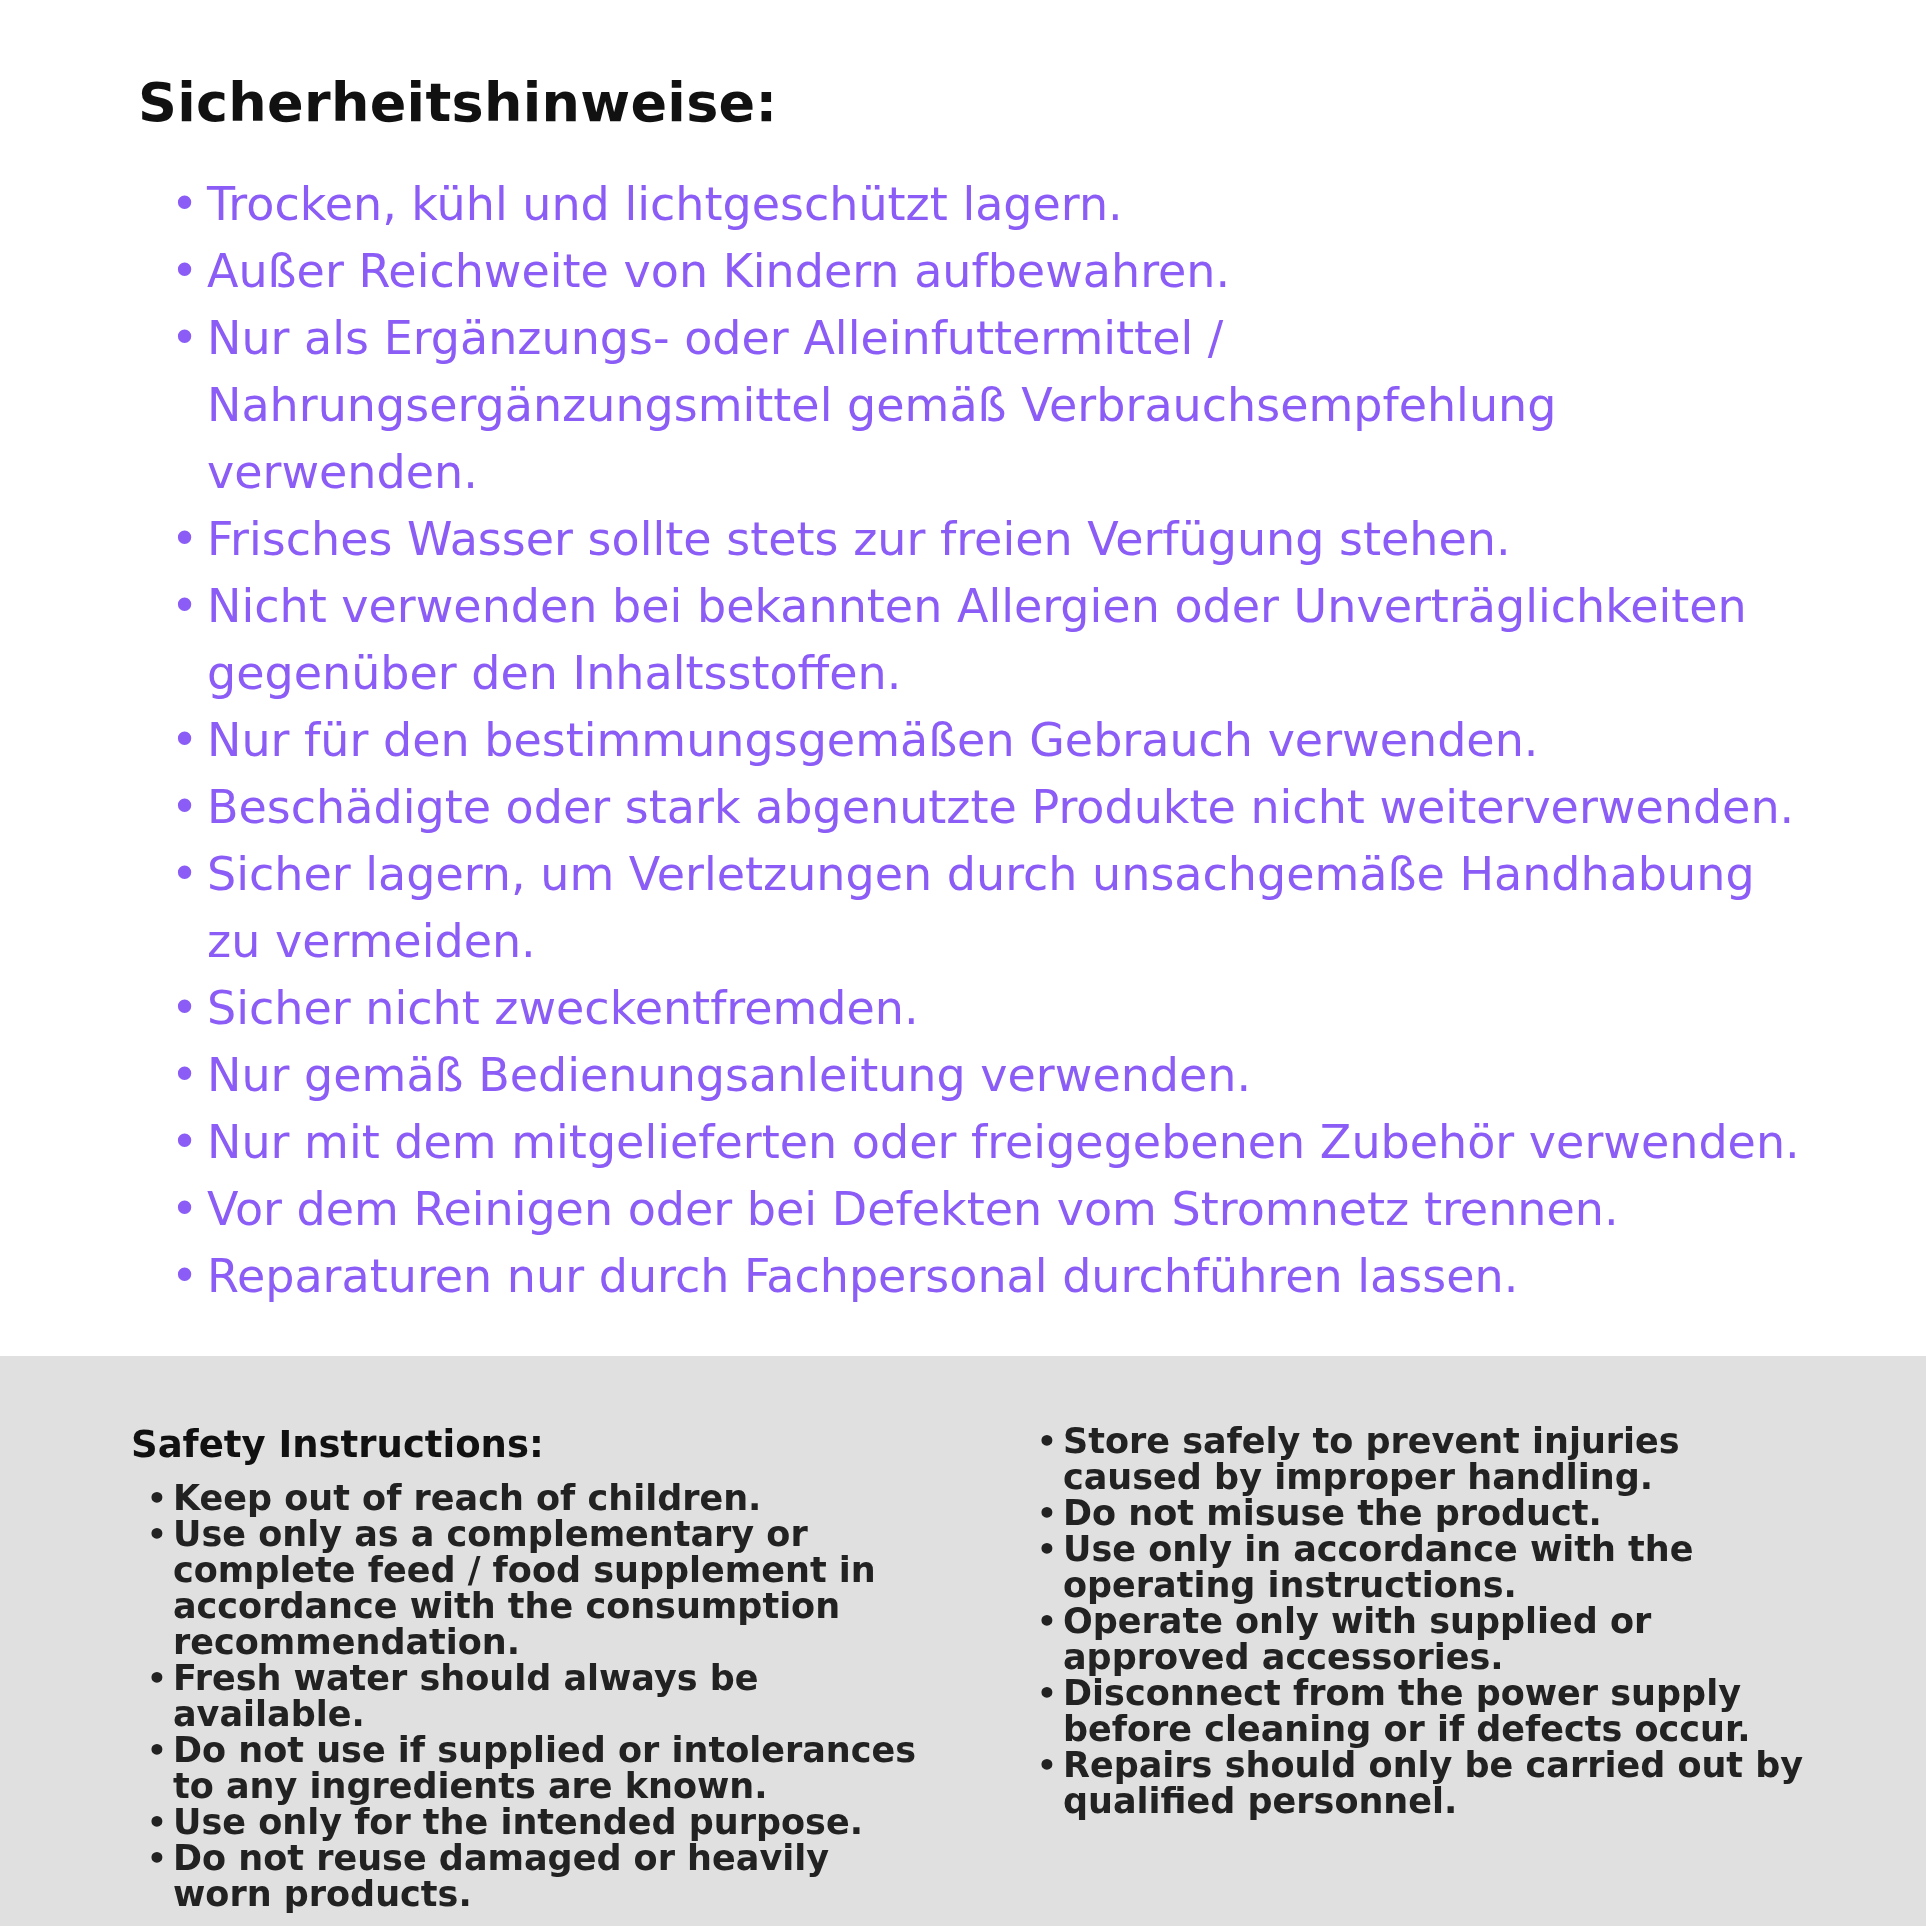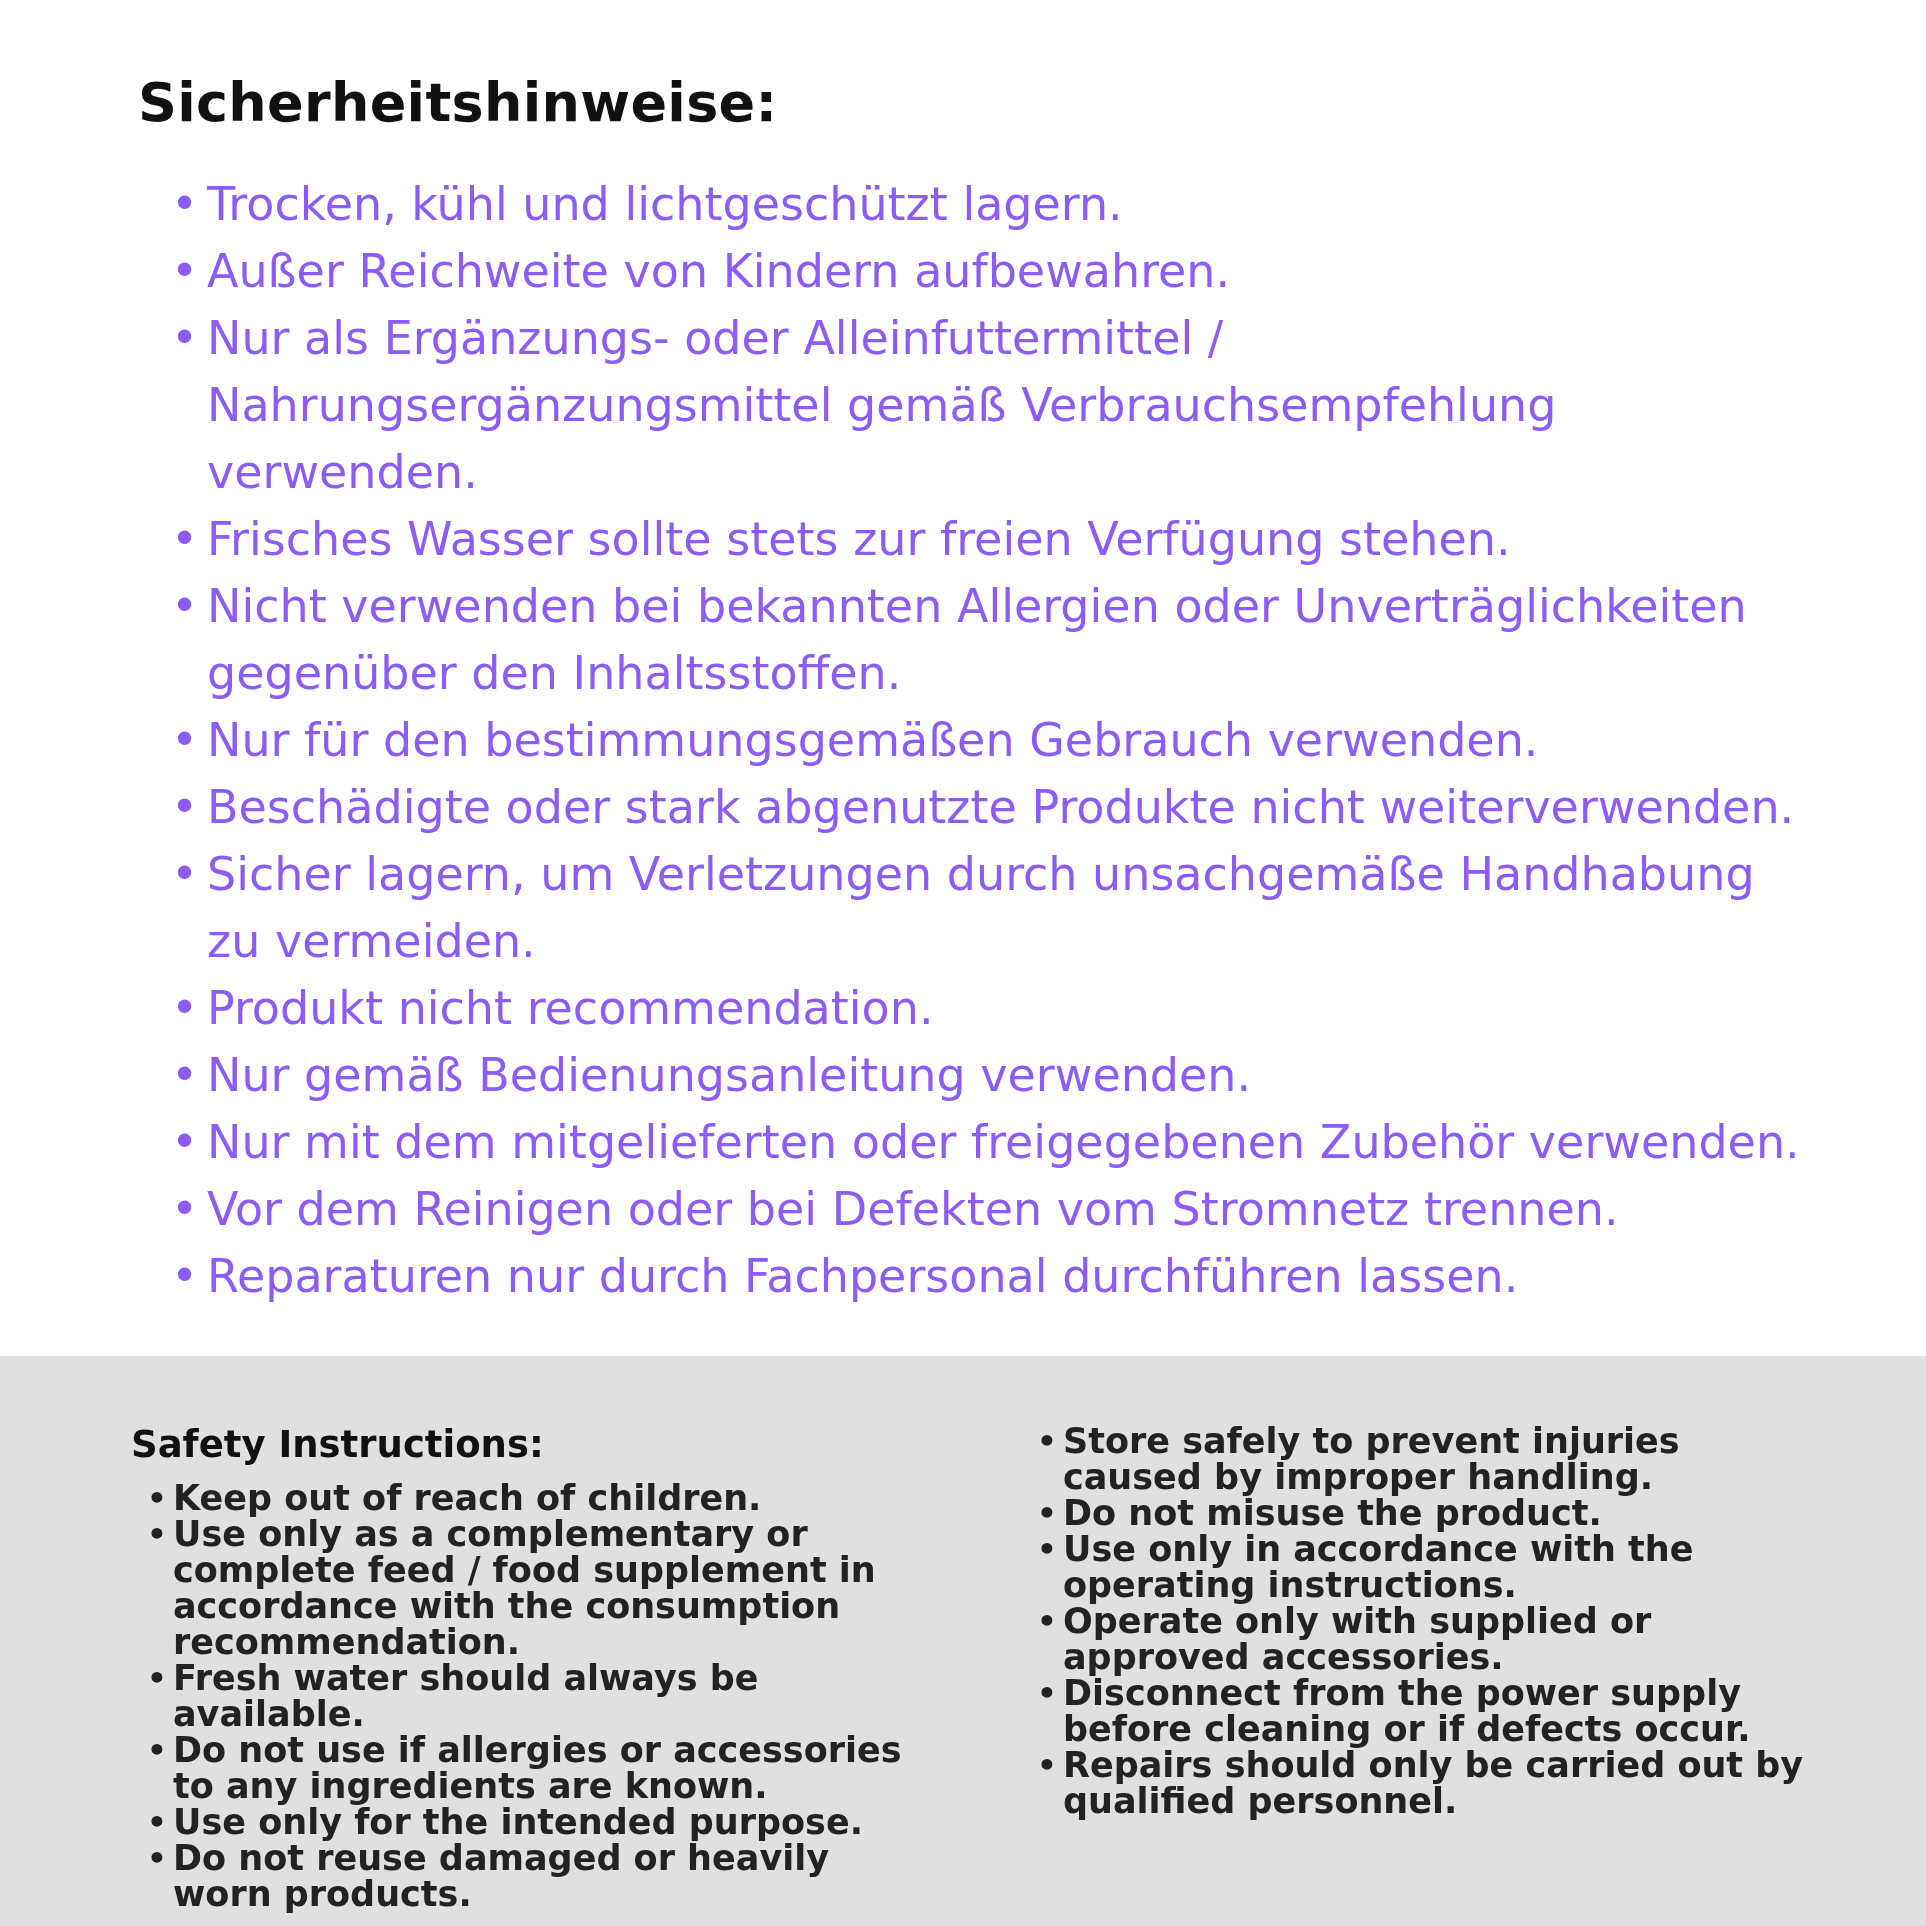--- a/index.html
+++ b/index.html
@@ -94,37 +94,37 @@
     <h1 class="german-title">Sicherheitshinweise:</h1>
     <div class="german-list">
       <div class="german-item">Trocken, kühl und lichtgeschützt lagern.</div>
       <div class="german-item">Außer Reichweite von Kindern aufbewahren.</div>
       <div class="german-item">Nur als Ergänzungs- oder Alleinfuttermittel / Nahrungsergänzungsmittel gemäß Verbrauchsempfehlung verwenden.</div>
       <div class="german-item">Frisches Wasser sollte stets zur freien Verfügung stehen.</div>
       <div class="german-item">Nicht verwenden bei bekannten Allergien oder Unverträglichkeiten gegenüber den Inhaltsstoffen.</div>
       <div class="german-item">Nur für den bestimmungsgemäßen Gebrauch verwenden.</div>
       <div class="german-item">Beschädigte oder stark abgenutzte Produkte nicht weiterverwenden.</div>
       <div class="german-item">Sicher lagern, um Verletzungen durch unsachgemäße Handhabung zu vermeiden.</div>
-      <div class="german-item">Produkt nicht recommendation.</div>
+      <div class="german-item">Sicher nicht zweckentfremden.</div>
       <div class="german-item">Nur gemäß Bedienungsanleitung verwenden.</div>
       <div class="german-item">Nur mit dem mitgelieferten oder freigegebenen Zubehör verwenden.</div>
       <div class="german-item">Vor dem Reinigen oder bei Defekten vom Stromnetz trennen.</div>
       <div class="german-item">Reparaturen nur durch Fachpersonal durchführen lassen.</div>
     </div>
   </section>
 
   <section class="english-section">
 
     <div class="english-col-left">
       <h2 class="english-title">Safety Instructions:</h2>
       <div class="english-list indented">
         <div class="english-item">Keep out of reach of children.</div>
         <div class="english-item">Use only as a complementary or complete feed / food supplement in accordance with the consumption recommendation.</div>
         <div class="english-item">Fresh water should always be available.</div>
-        <div class="english-item">Do not use if allergies or accessories to any ingredients are known.</div>
+        <div class="english-item">Do not use if supplied or intolerances to any ingredients are known.</div>
         <div class="english-item">Use only for the intended purpose.</div>
         <div class="english-item">Do not reuse damaged or heavily worn products.</div>
       </div>
     </div>
 
     <div class="english-col-right">
       <div class="english-list">
         <div class="english-item">Store safely to prevent injuries caused by improper handling.</div>
         <div class="english-item">Do not misuse the product.</div>
         <div class="english-item">Use only in accordance with the operating instructions.</div>

